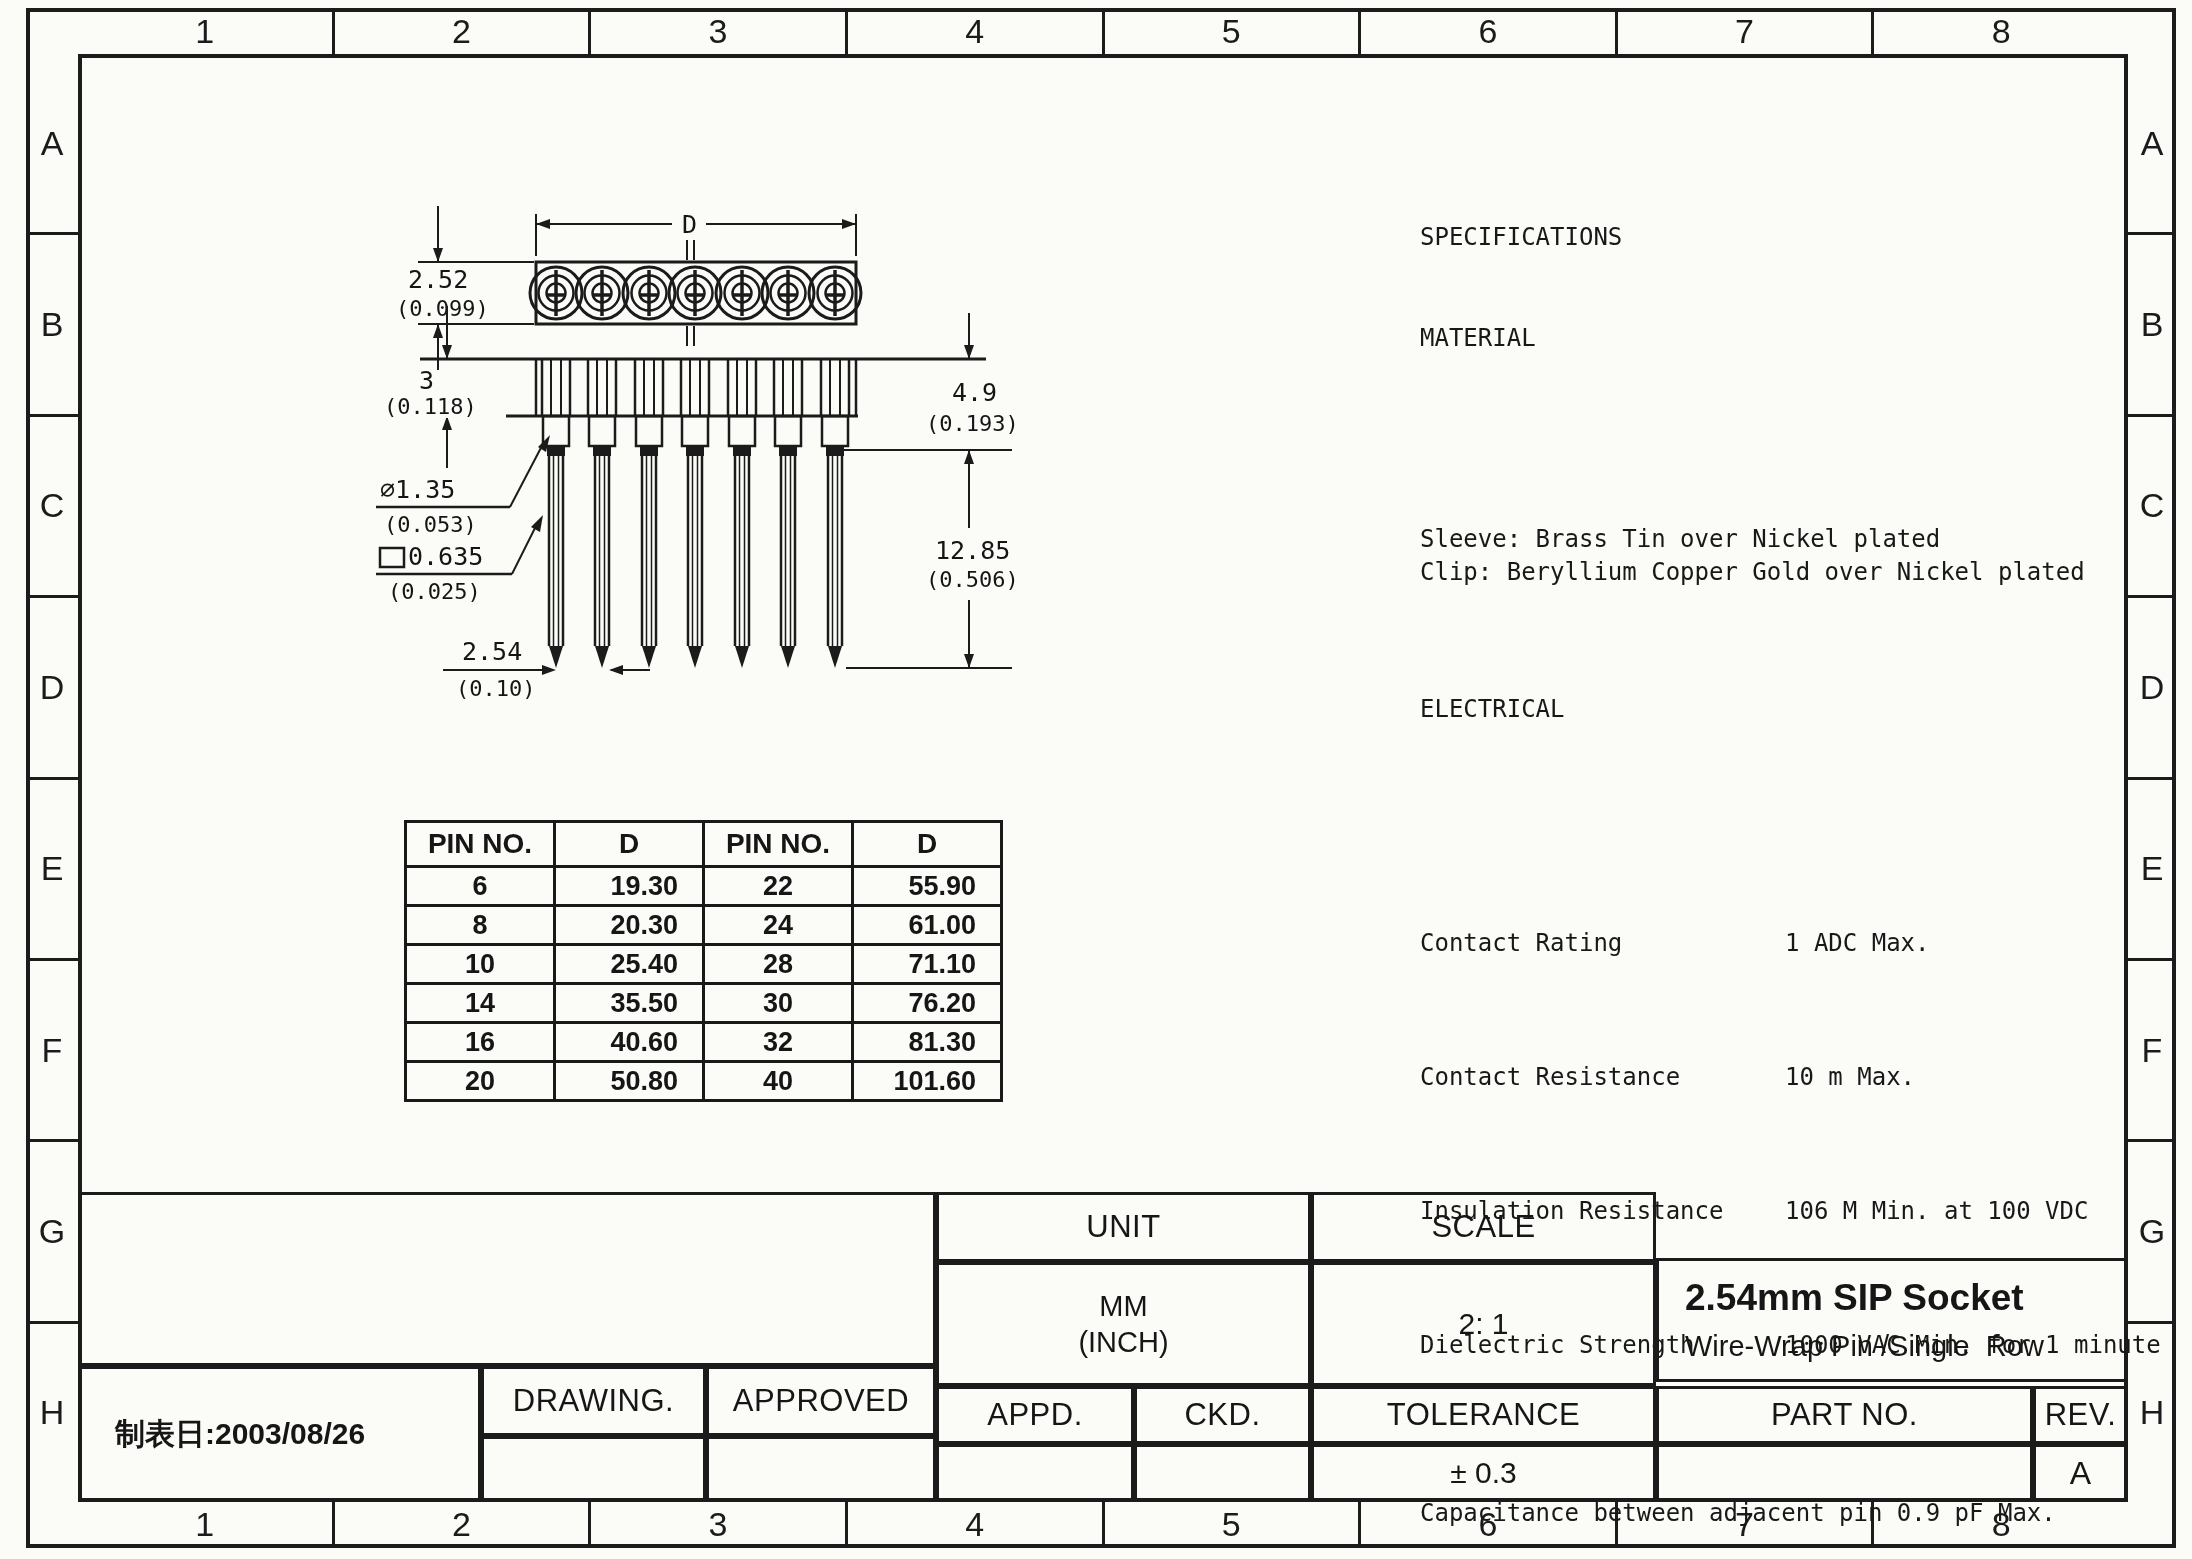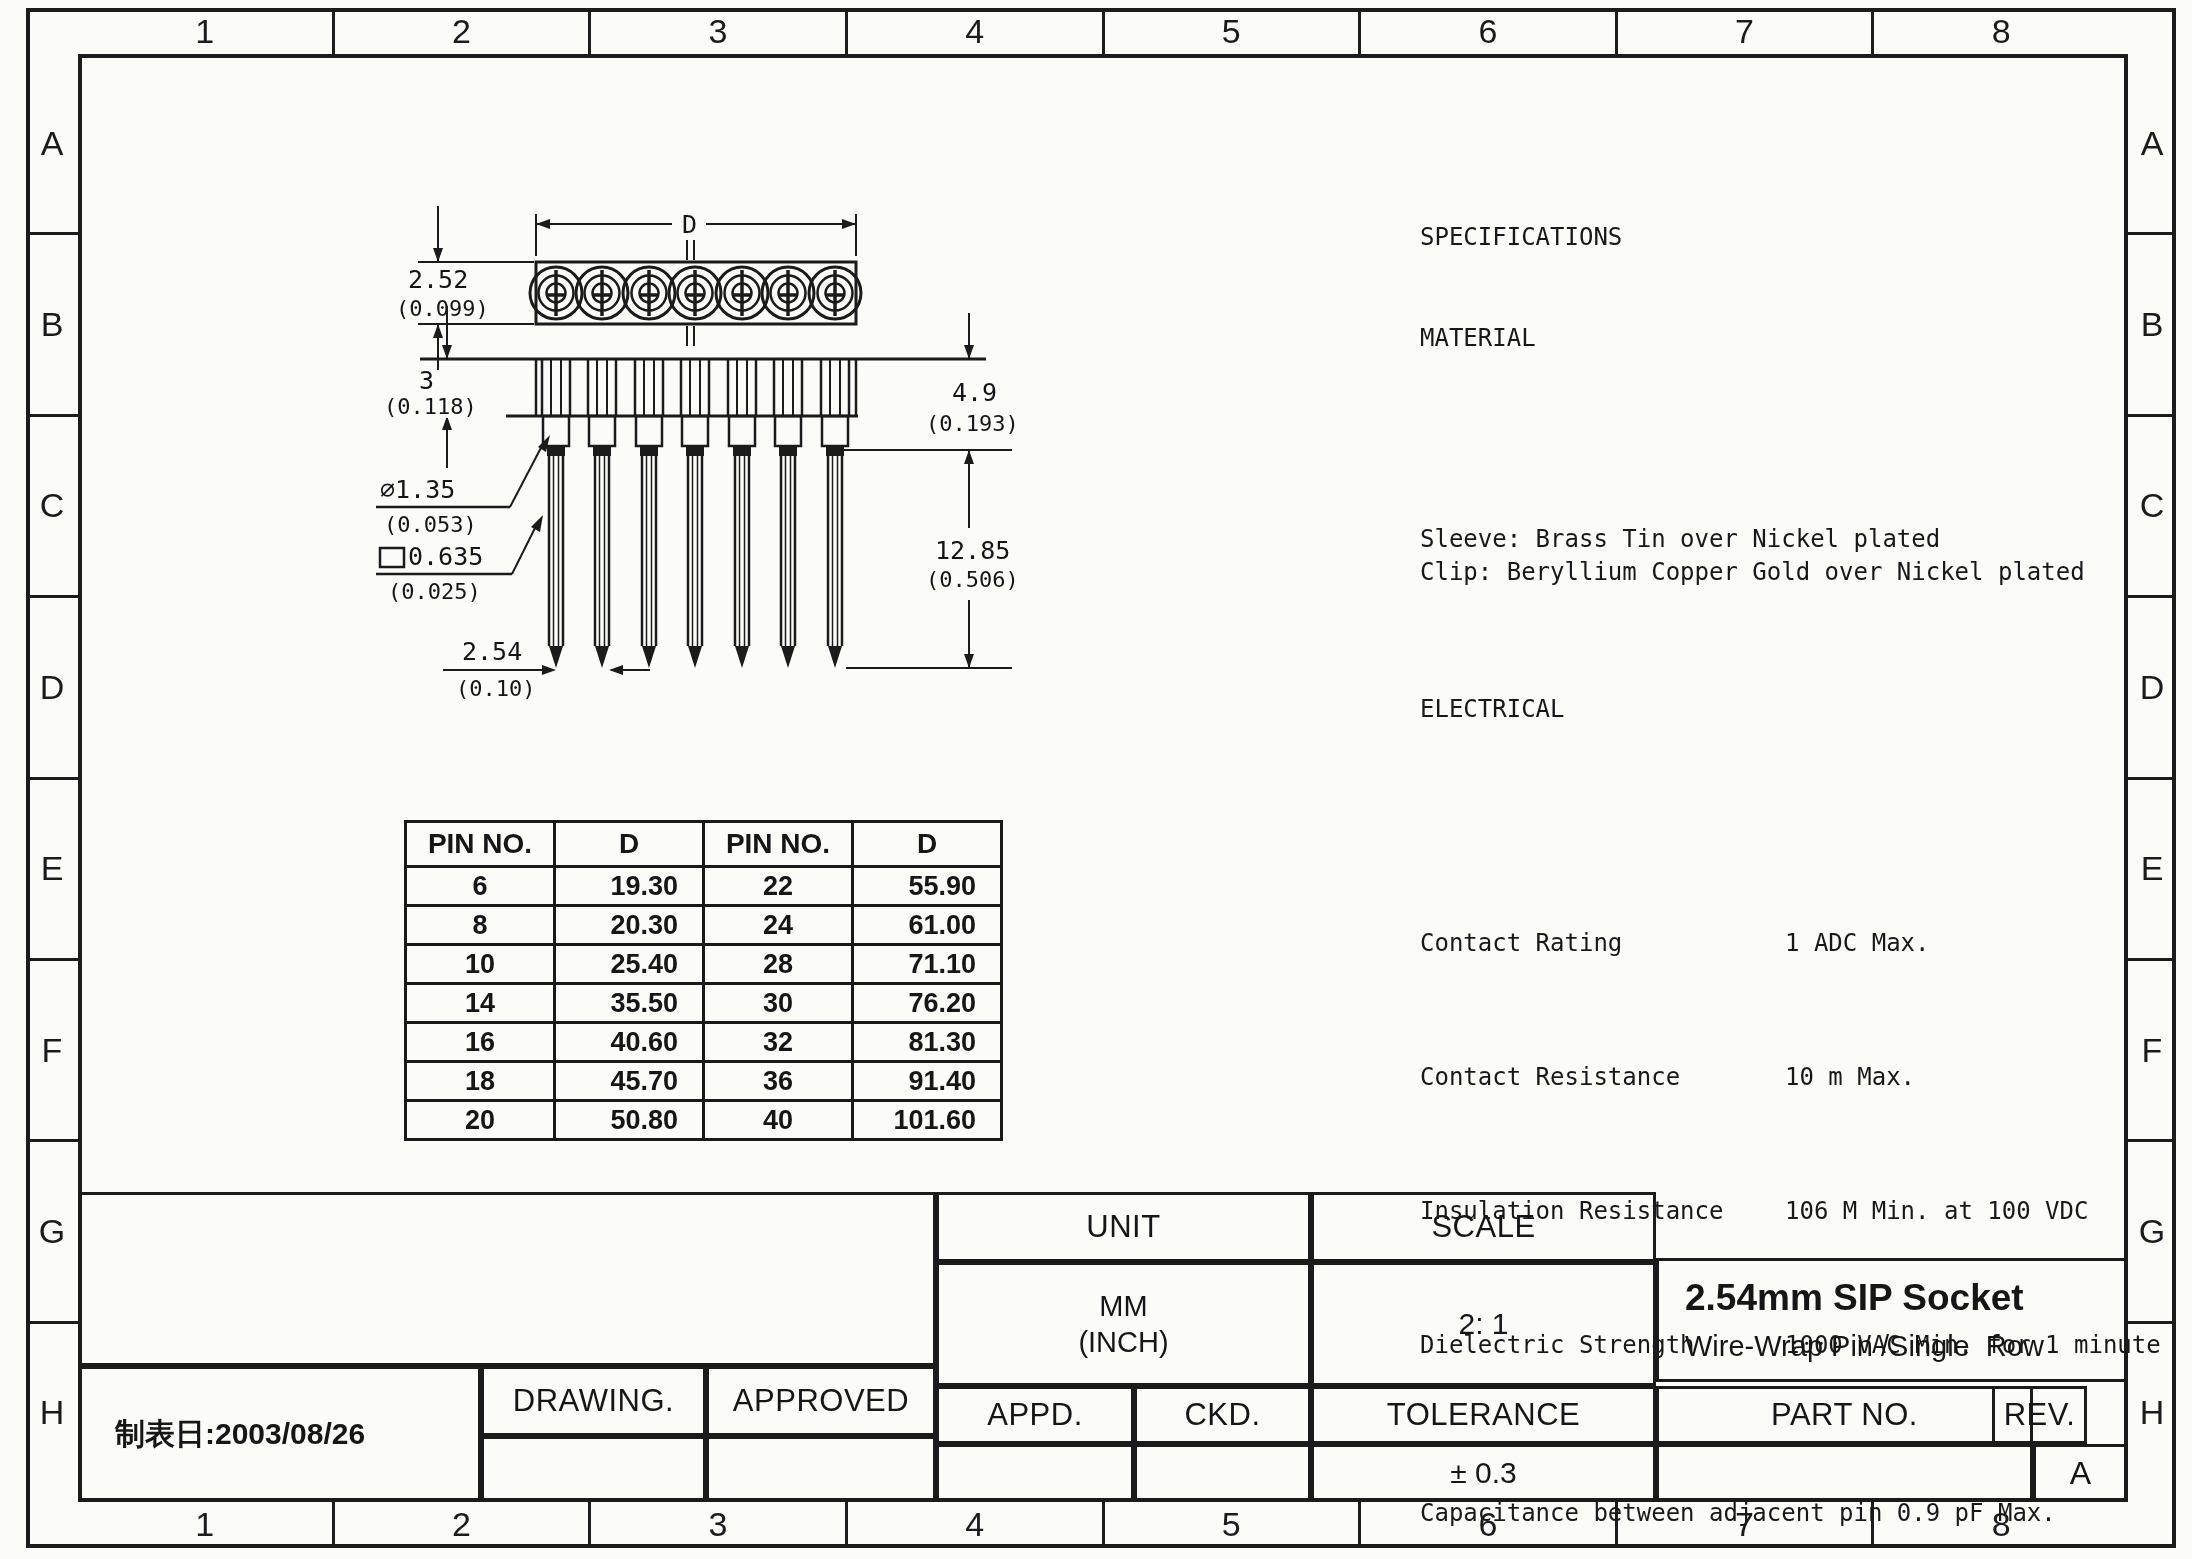--- a/index.html
+++ b/index.html
@@ -66,21 +66,21 @@
   .c-unitval{left:858px;top:70px;width:375px;height:124px;flex-direction:column;font-size:29px;line-height:36px;}
   .c-scaleval{left:1233px;top:70px;width:345px;height:124px;font-size:30px;}
   .c-pnameval{left:1578px;top:66px;width:472px;height:124px;flex-direction:column;
               align-items:flex-start;padding-left:26px;font-family:Liberation Sans, sans-serif;white-space:pre;}
   .pname1{font-size:37px;font-weight:600;line-height:52px;}
   .pname2{font-size:29px;line-height:44px;}
   .c-appdhdr{left:858px;top:194px;width:198px;height:58px;}
   .c-ckdhdr{left:1056px;top:194px;width:177px;height:58px;}
   .c-tolhdr{left:1233px;top:194px;width:345px;height:58px;}
   .c-pnohdr{left:1578px;top:194px;width:377px;height:58px;}
-  .c-revhdr{left:1914px;top:194px;width:95px;height:58px;}
+  .c-revhdr{left:1955px;top:194px;width:95px;height:58px;}
   .c-appdval{left:858px;top:252px;width:198px;height:58px;}
   .c-ckdval{left:1056px;top:252px;width:177px;height:58px;}
   .c-tolval{left:1233px;top:252px;width:345px;height:58px;font-size:30px;}
   .c-pnoval{left:1578px;top:252px;width:377px;height:58px;}
   .c-revval{left:1955px;top:252px;width:95px;height:58px;font-size:32px;}
 </style>
 </head>
 <body>
 
 <div id="sheet">
@@ -341,26 +341,20 @@
           <td class="dval">76.20</td>
         </tr>
 
         <tr>
           <td class="num">16</td>
           <td class="dval">40.60</td>
           <td class="num">32</td>
           <td class="dval">81.30</td>
         </tr>
 
-        <tr>
-          <td class="num">18</td>
-          <td class="dval">45.70</td>
-          <td class="num">36</td>
-          <td class="dval">91.40</td>
-        </tr>
 
         <tr>
           <td class="num">20</td>
           <td class="dval">50.80</td>
           <td class="num">40</td>
           <td class="dval">101.60</td>
         </tr>
       </tbody>
   </table>
 

